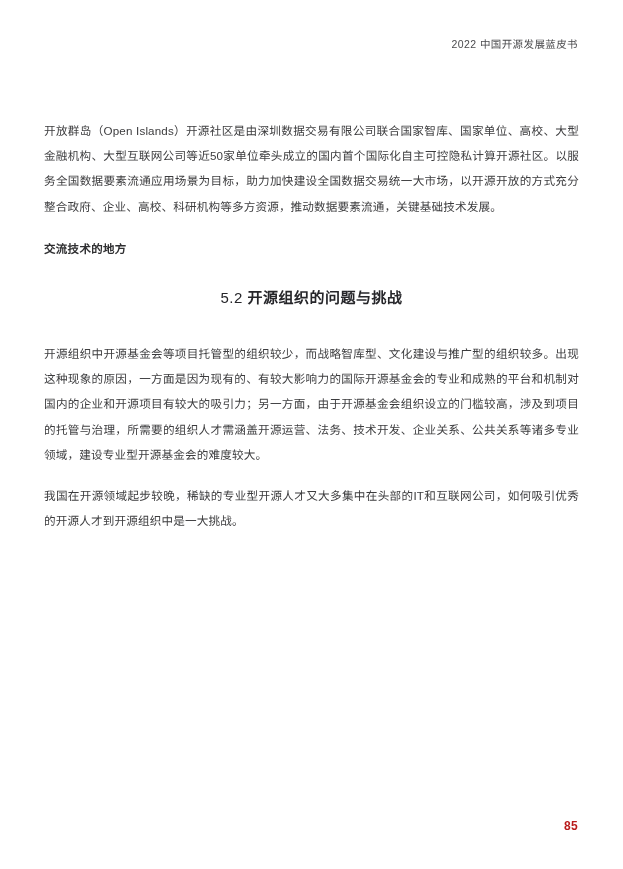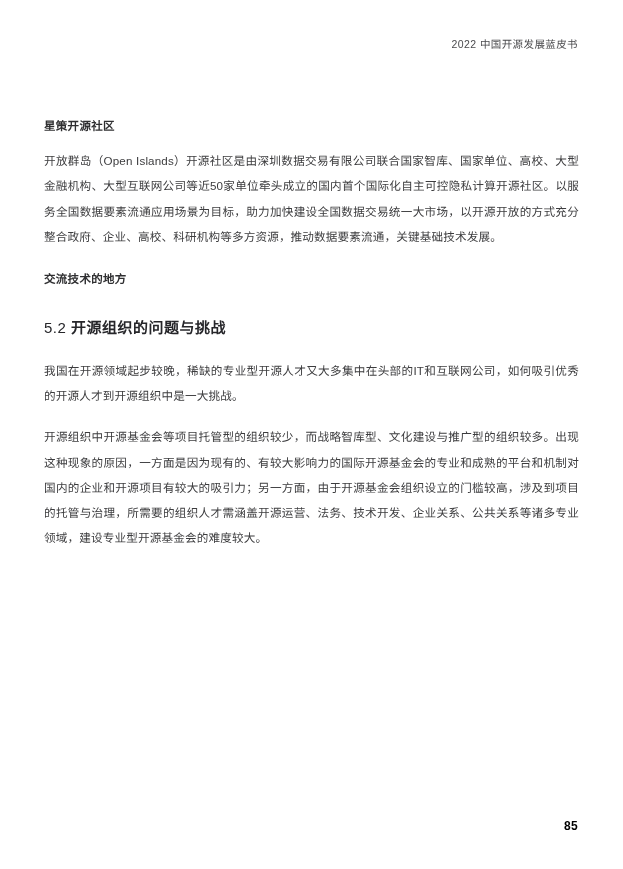--- a/index.html
+++ b/index.html
@@ -56,61 +56,61 @@
   }
   .body-text b,
   .body-text strong {
     font-weight: bold;
     color: #2f2f31;
   }
   .section-heading {
     font-size: 15px;
     font-weight: bold;
     color: #26262a;
-    margin: 30px 0 20px 0;
+    margin: 30px 0 33px 0;
     letter-spacing: 0.5px;
     line-height: 1.4;
+    text-align: center;
   }
   .section-heading .sec-num {
     font-weight: normal;
   }
   .gap-after-block {
     margin-bottom: 22px;
   }
   .page-number {
     position: absolute;
     bottom: 36px;
     right: 45px;
     font-size: 12px;
     font-weight: bold;
-    color: #000000;
+    color: #b91c1c;
     letter-spacing: 0.3px;
   }
 </style>
 </head>
 <body>
 
 <div class="page">
 
   <div class="running-head">2022 中国开源发展蓝皮书</div>
 
   <div class="content">
 
-    <h3 class="sub-heading">星策开源社区</h3>
 
     <p class="body-text gap-after-block">开放群岛（Open Islands）开源社区是由深圳数据交易有限公司联合国家智库、国家单位、高校、大型金融机构、大型互联网公司等近50家单位牵头成立的国内首个国际化自主可控隐私计算开源社区。以服务全国数据要素流通应用场景为目标，助力加快建设全国数据交易统一大市场，以开源开放的方式充分整合政府、企业、高校、科研机构等多方资源，推动数据要素流通，关键基础技术发展。</p>
 
     <h3 class="sub-heading">交流技术的地方</h3>
 
     <h2 class="section-heading">
       <span class="sec-num">5.2</span>
       <span>开源组织的问题与挑战</span>
     </h2>
 
+    <p class="body-text">开源组织中开源基金会等项目托管型的组织较少，而战略智库型、文化建设与推广型的组织较多。出现这种现象的原因，一方面是因为现有的、有较大影响力的国际开源基金会的专业和成熟的平台和机制对国内的企业和开源项目有较大的吸引力；另一方面，由于开源基金会组织设立的门槛较高，涉及到项目的托管与治理，所需要的组织人才需涵盖开源运营、法务、技术开发、企业关系、公共关系等诸多专业领域，建设专业型开源基金会的难度较大。</p>
+
     <p class="body-text">我国在开源领域起步较晚，稀缺的专业型开源人才又大多集中在头部的IT和互联网公司，如何吸引优秀的开源人才到开源组织中是一大挑战。</p>
-
-    <p class="body-text">开源组织中开源基金会等项目托管型的组织较少，而战略智库型、文化建设与推广型的组织较多。出现这种现象的原因，一方面是因为现有的、有较大影响力的国际开源基金会的专业和成熟的平台和机制对国内的企业和开源项目有较大的吸引力；另一方面，由于开源基金会组织设立的门槛较高，涉及到项目的托管与治理，所需要的组织人才需涵盖开源运营、法务、技术开发、企业关系、公共关系等诸多专业领域，建设专业型开源基金会的难度较大。</p>
 
   </div>
 
   <div class="page-number">85</div>
 
 </div>
 
 </body></html>

